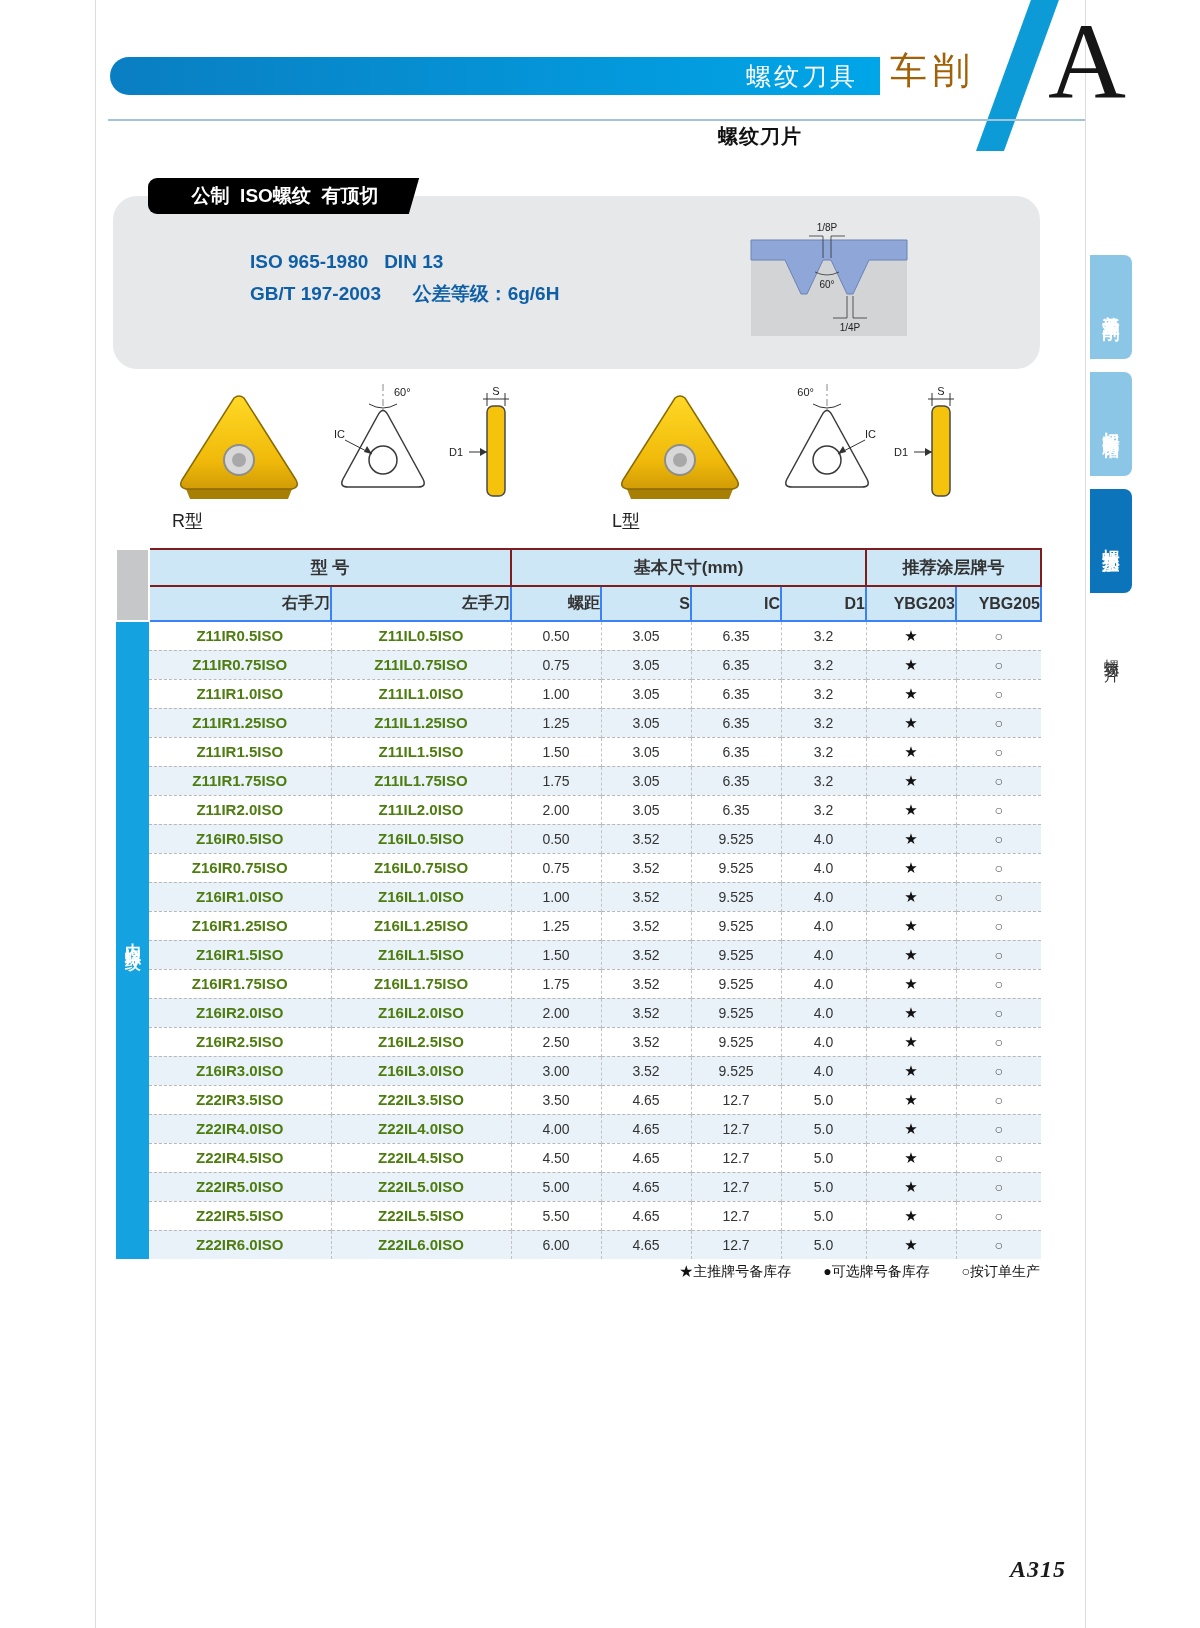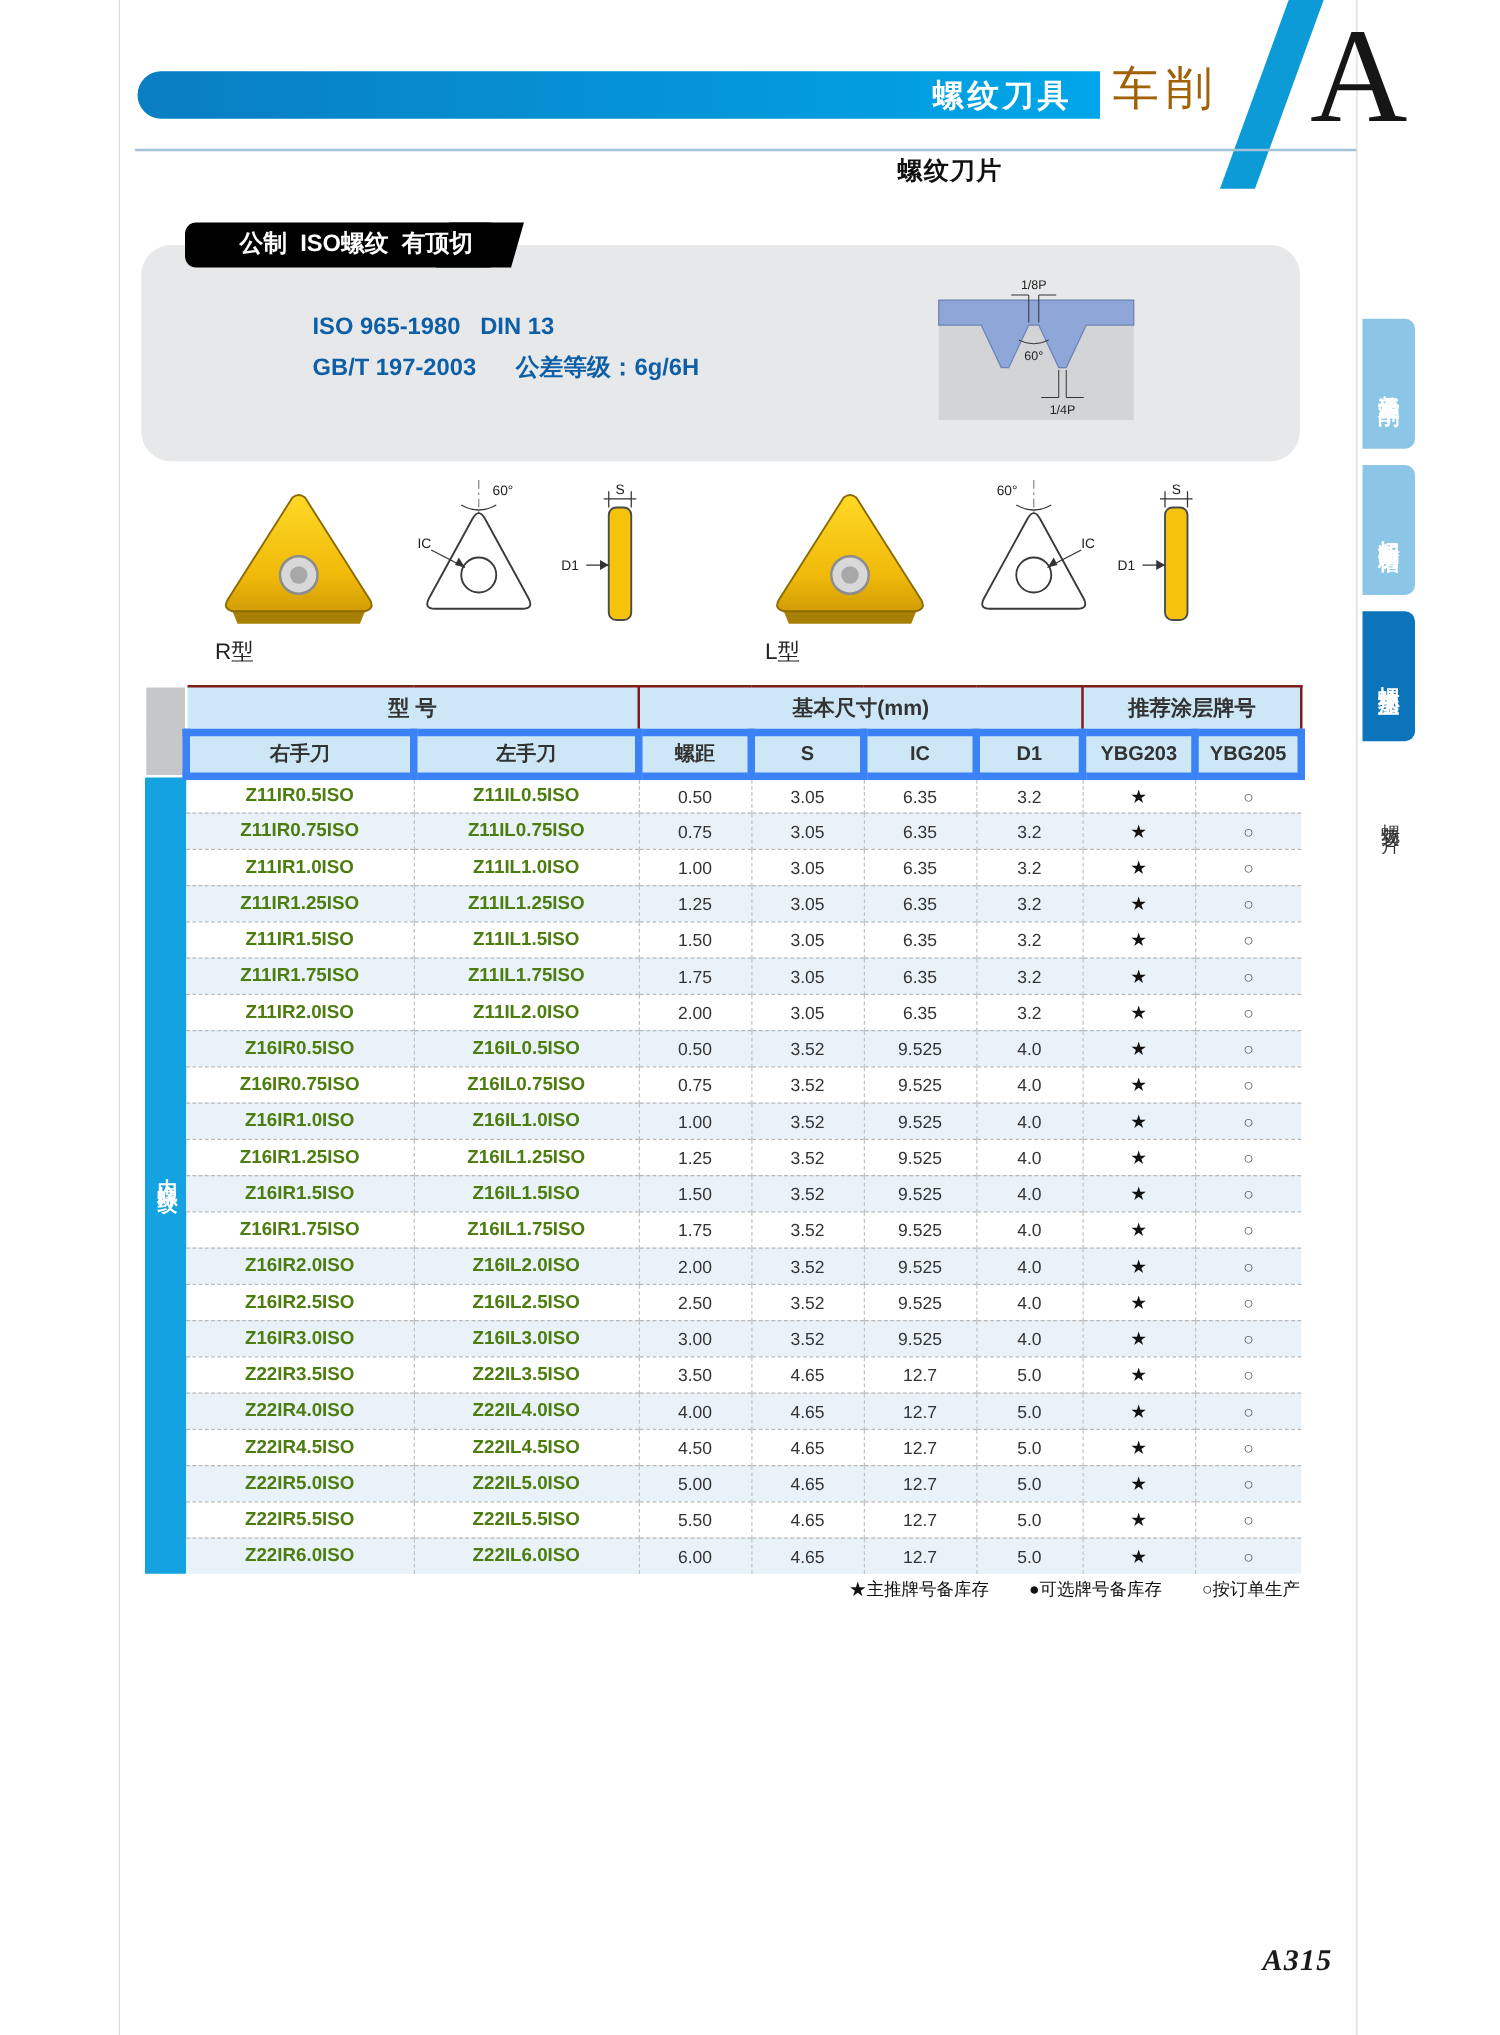--- a/index.html
+++ b/index.html
@@ -8,21 +8,21 @@
 
   .frame-line { position:absolute; top:0; width:1px; height:1628px; background:#dcdcdc; }
   .frame-line.left { left:95px; }
   .frame-line.right { left:1085px; }
 
   
   .banner { position:absolute; left:110px; top:57px; width:770px; height:38px;
             border-radius:19px 0 0 19px;
             background:linear-gradient(90deg,#0a7ec2,#00a6e8);
             display:flex; align-items:center; justify-content:flex-end; padding-right:22px; }
-  .banner span { color:#fff; font-size:25px; font-weight:700; letter-spacing:3px;margin-left:20px; }
+  .banner span { color:#fff; font-size:25px; font-weight:400; letter-spacing:3px;margin-left:20px; }
   .category { position:absolute; left:890px; top:46px; font-size:37px; font-weight:400;
               color:#a16207; letter-spacing:6px; }
   .stripe { position:absolute; left:1006px; top:-14px; width:28px; height:165px;
             background:#0d9bd8; transform:skewX(-20deg); }
   .section-letter { position:absolute; left:1048px; top:8px; font-family:"Liberation Serif", serif;
                     font-size:108px; line-height:1; color:#161616; }
   .rule { position:absolute; left:108px; top:119px; width:977px; height:2px; background:#a3c3d6; }
   .subtitle { position:absolute; left:718px; top:123px; font-size:20px; font-weight:700; color:#111; letter-spacing:1px; }
 
   
@@ -55,21 +55,21 @@
               display:flex; align-items:center; justify-content:center; }
   .side-sub .vtext { color:#333; font-size:15px; }
   .vtext { writing-mode:vertical-rl; text-orientation:upright; letter-spacing:3px; }
 
   
   .tablewrap { position:absolute; left:115px; top:548px; width:925px; }
   table { border-collapse:collapse; table-layout:fixed; width:925px; }
   th, td { text-align:center; vertical-align:middle; }
   th.corner { background:#c6c7c9; border:2px solid #fff; }
   th.group { background:#cde7f6; height:37px; font-size:17px; font-weight:700; color:#333; border:2px solid #7f1d1d; }
-  th.col { background:#cde7f6; height:35px; font-size:16px; font-weight:600; color:#333; border:6px solid #3b82f6; }
+  th.col { background:#cde7f6; height:35px; font-size:16px; font-weight:600; color:#333; border:2px solid #3b82f6;text-align:right; }
   tbody td { height:29px; font-size:14px; color:#333; }
   tbody td.c0, tbody td.c1 { font-weight:700; font-size:15px; color:#4d7c0f; }
   tbody td.c6 { font-size:15px; color:#111; }
   tbody td.c7 { font-size:14px; color:#555; }
   tbody td.c1, tbody td.c2, tbody td.c3, tbody td.c4, tbody td.c5, tbody td.c6, tbody td.c7 {
       border-left:1px dashed #c2c2c2; }
   tbody tr + tr td:not(.group-cell) { border-top:1px dashed #b8b8b8; }
   tbody tr:nth-child(even) td:not(.group-cell) { background:#e9f2f9; }
   td.group-cell { background:#14a3e0; }
   td.group-cell .vtext { color:#fff; font-size:16px; font-weight:600; letter-spacing:6px; }

